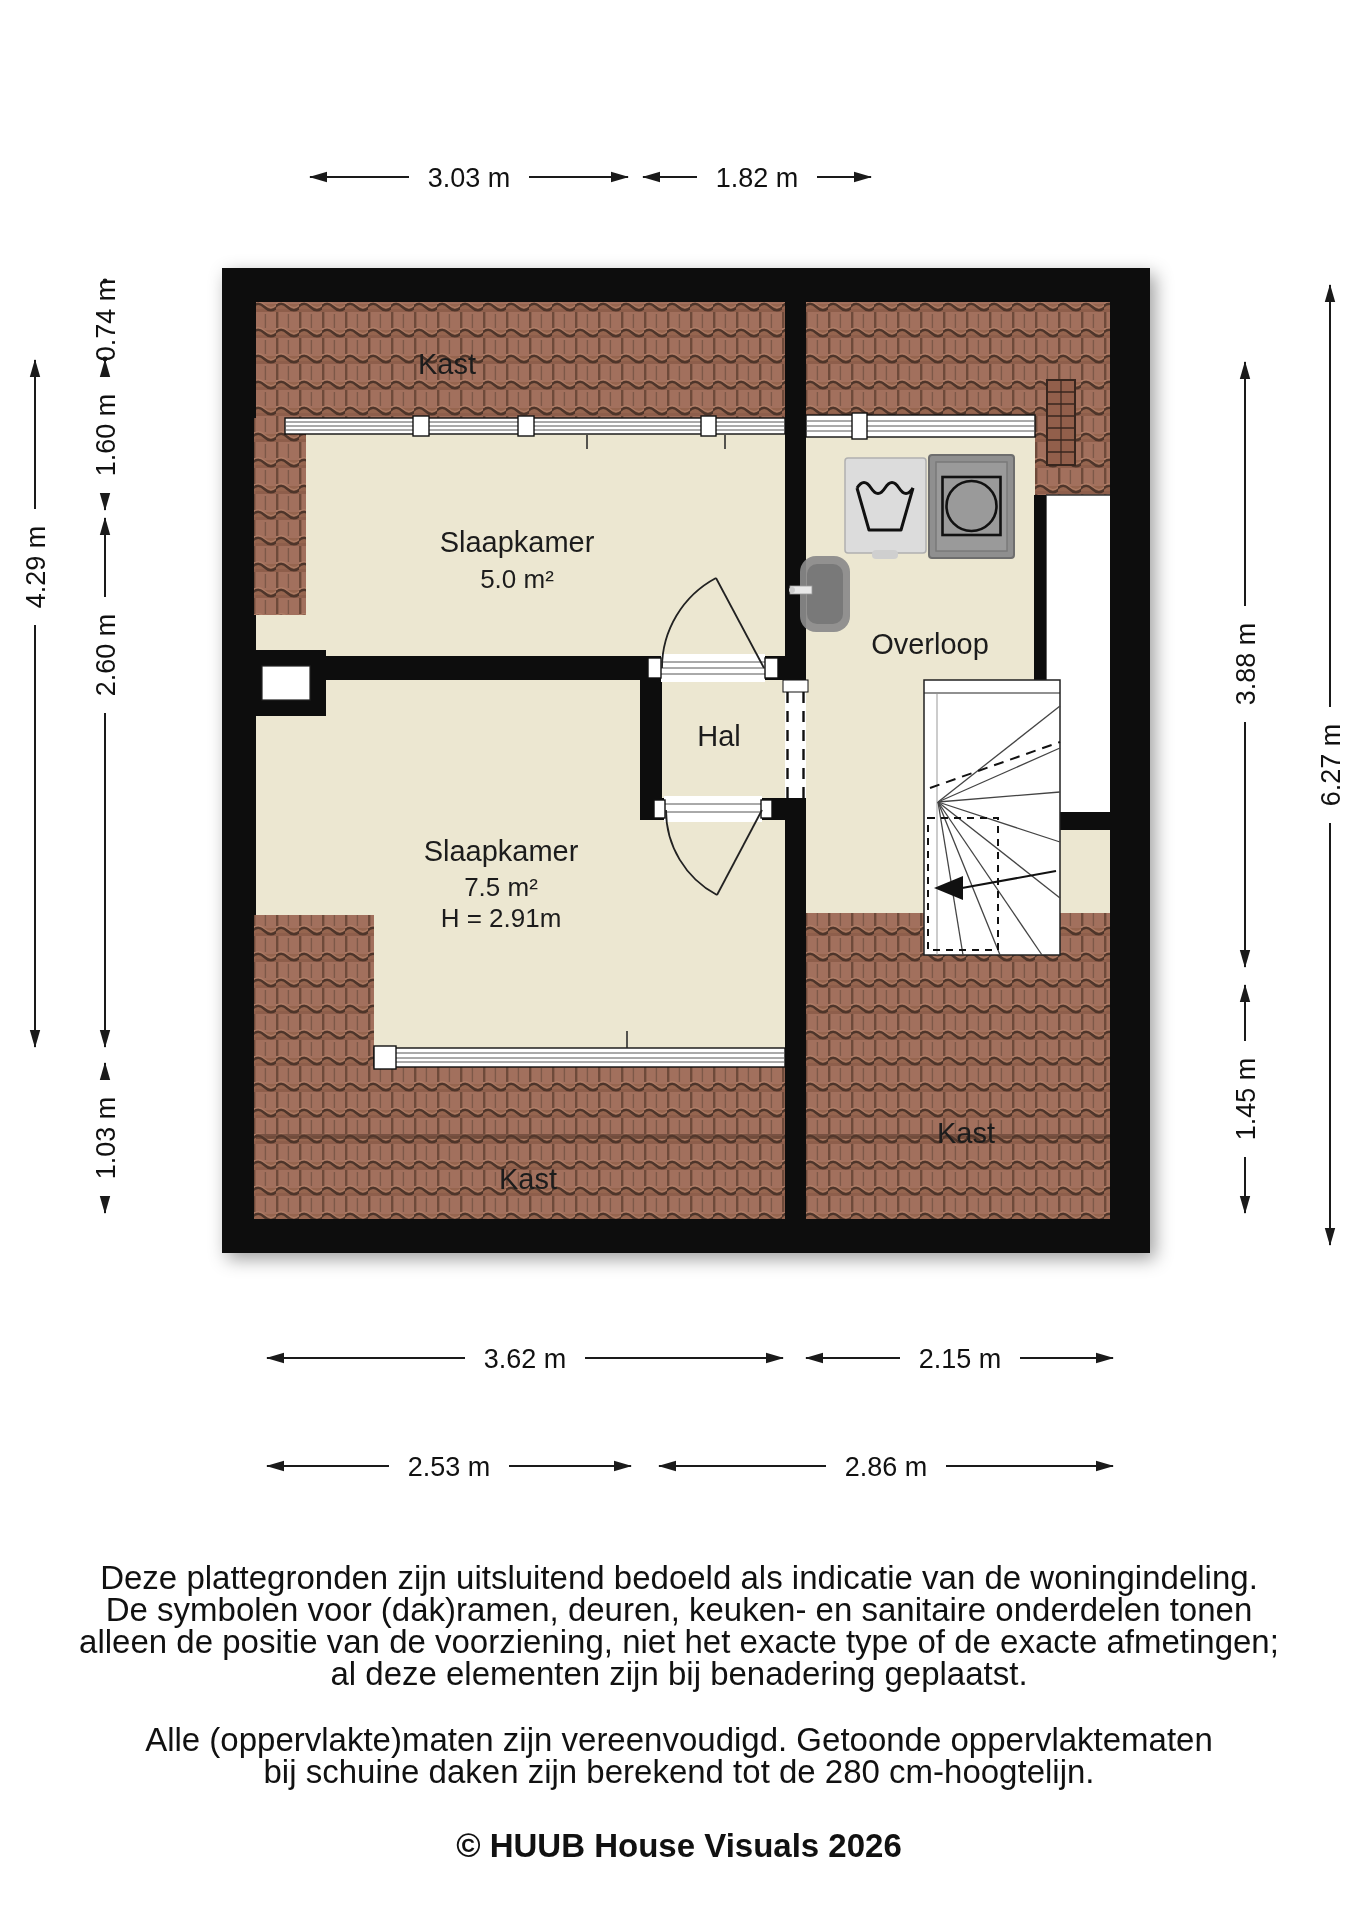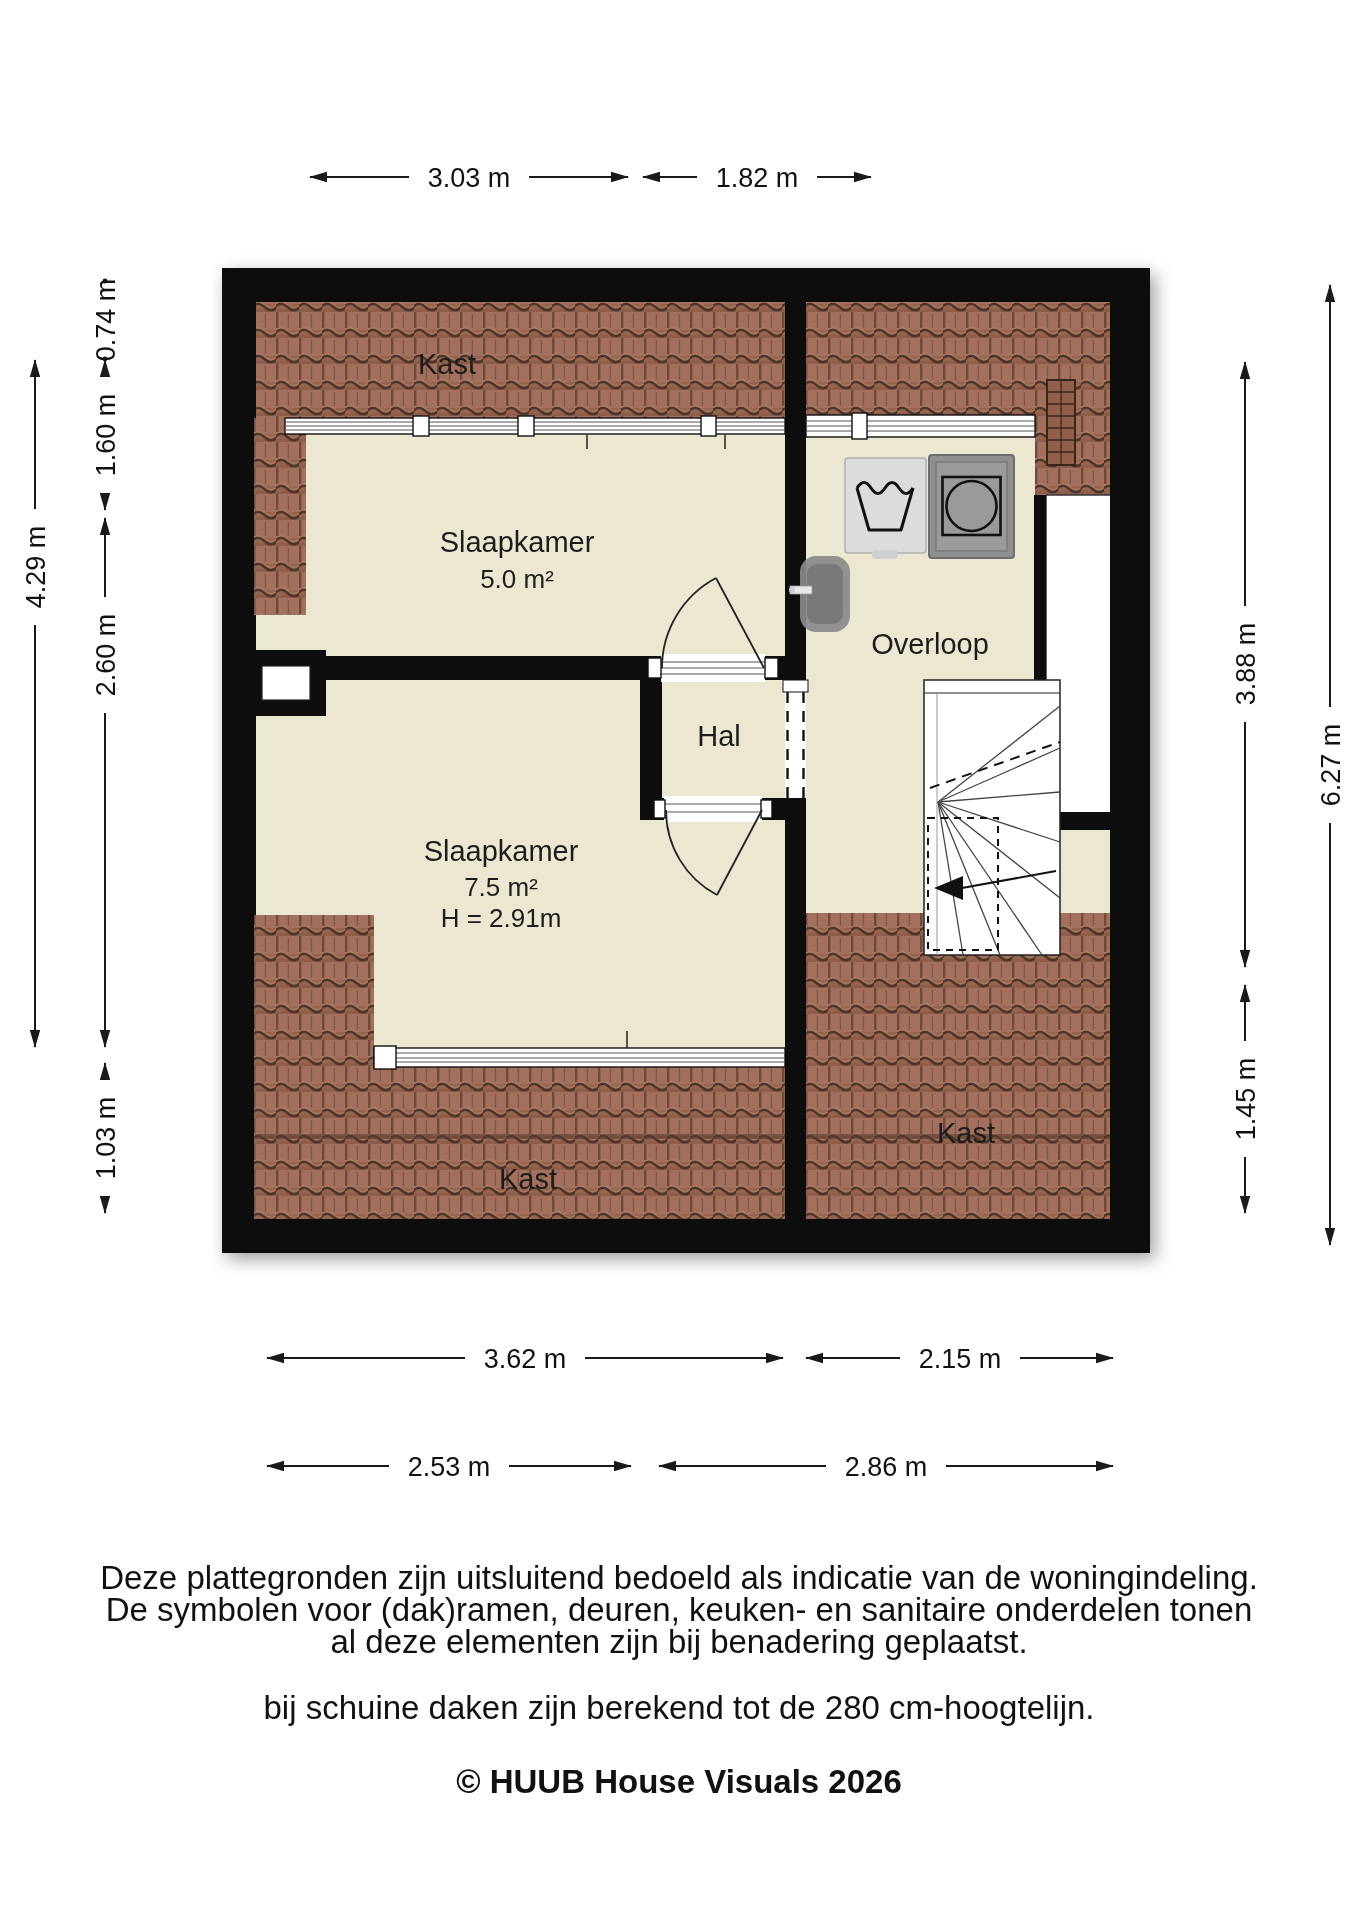--- a/index.html
+++ b/index.html
@@ -270,18 +270,20 @@
       <line class="dim" x1="659" y1="1466" x2="826" y2="1466" marker-start="url(#ahS)"></line>
       <line class="dim" x1="946" y1="1466" x2="1113" y2="1466" marker-end="url(#ahE)"></line>
       <text class="dim-label" x="886" y="1476">2.86 m</text>
     </g>
   </g>
 </svg>
 
 <div class="disclaimer">
   <div>Deze plattegronden zijn uitsluitend bedoeld als indicatie van de woningindeling.</div>
   <div>De symbolen voor (dak)ramen, deuren, keuken- en sanitaire onderdelen tonen</div>
+  <div>alleen de positie van de voorziening, niet het exacte type of de exacte afmetingen;</div>
   <div>al deze elementen zijn bij benadering geplaatst.</div>
   <div class="para2">
+    <div>Alle (oppervlakte)maten zijn vereenvoudigd. Getoonde oppervlaktematen</div>
     <div>bij schuine daken zijn berekend tot de 280 cm-hoogtelijn.</div>
   </div>
   <div class="copyright">© HUUB House Visuals 2026</div>
 </div>
 
 </body></html>

